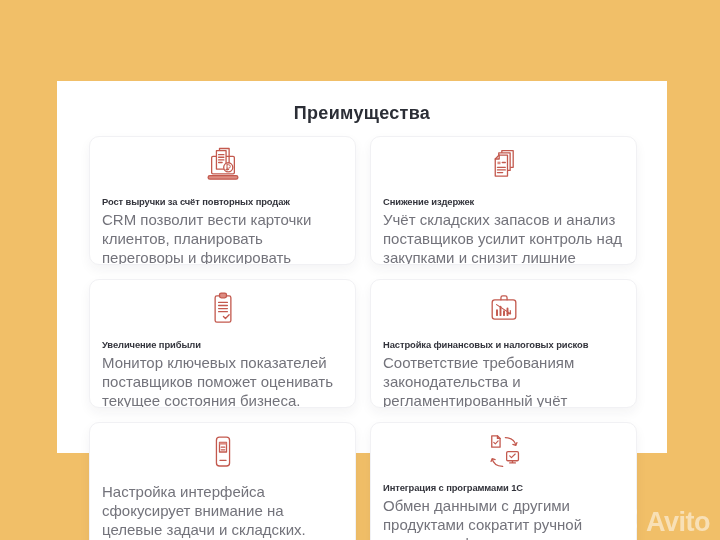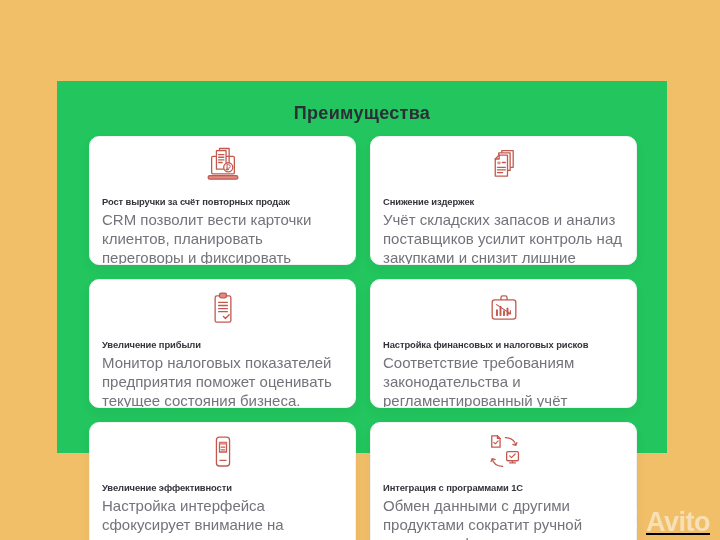--- a/index.html
+++ b/index.html
@@ -7,21 +7,21 @@
   body {
     position:relative;
     background:#F1BF68;
     font-family:"Liberation Sans", sans-serif;
     overflow:hidden;
   }
   .panel {
     position:absolute;
     left:57px; top:81px;
     width:610px; height:372px;
-    background:#22c55e;
+    background:#ffffff;
   }
   .panel-title {
     text-align:center;
     padding-top:22px;
     font-size:18px;
     font-weight:bold;
     color:#2B2E36;
     letter-spacing:0.3px;
   }
   .grid {
@@ -62,21 +62,20 @@
     font-size:15px;
     color:#73737B;
     line-height:1.27;
   }
   .watermark {
     position:absolute;
     right:10px; bottom:4px;
     display:flex;
     align-items:flex-end;
     gap:5px;
-    text-decoration:underline;
   }
   .wm-mark { position:relative; width:34px; height:30px; }
   .wm-dot { position:absolute; border-radius:50%; background:rgba(255,255,255,0.52); }
   .wm-dot.d1 { left:4px;  top:3px;  width:7px;  height:7px; }
   .wm-dot.d2 { left:18px; top:0;    width:12px; height:12px; }
   .wm-dot.d3 { left:0;    top:12px; width:17px; height:17px; }
   .wm-dot.d4 { left:20px; top:15px; width:10px; height:10px; }
   .wm-text {
     font-size:27px;
     font-weight:bold;
@@ -127,21 +126,21 @@
     <div class="card">
       <div class="icon-wrap">
         <svg class="icon" viewBox="0 0 48 48" fill="none" stroke="#C3594E" stroke-width="1.5" stroke-linecap="round" stroke-linejoin="round">
           <rect x="15" y="9" width="18" height="30" rx="2" fill="#ffffff"></rect>
           <rect x="20" y="5.8" width="8" height="5.4" rx="2" fill="#DD8C82"></rect>
           <path d="M19 16.5 h10 M19 20 h10 M19 23.5 h10 M19 27 h10"></path>
           <path d="M24.5 32.5 l2.3 2.3 L31 30.5"></path>
         </svg>
       </div>
       <div class="card-title">Увеличение прибыли</div>
-      <div class="card-text">Монитор налоговых показателей предприятия поможет оценивать текущее состояния бизнеса.</div>
+      <div class="card-text">Монитор ключевых показателей поставщиков поможет оценивать текущее состояния бизнеса.</div>
     </div>
 
     <div class="card">
       <div class="icon-wrap">
         <svg class="icon" viewBox="0 0 48 48" fill="none" stroke="#C3594E" stroke-width="1.5" stroke-linecap="round" stroke-linejoin="round">
           <path d="M20.5 13.5 V11 a2 2 0 0 1 2 -2 h3 a2 2 0 0 1 2 2 v2.5"></path>
           <rect x="10.5" y="13.5" width="27" height="22" rx="3"></rect>
           <path d="M16 31 V25.5 M20 31 V21.5 M24 31 V26.5 M28 31 V23.5" stroke-width="2.2"></path>
           <path d="M15.5 19 L31.5 29.5 M31.5 29.5 l-3.8 -0.3 M31.5 29.5 l-0.3 -3.8" stroke-width="1.3"></path>
         </svg>
@@ -152,21 +151,20 @@
 
     <div class="card">
       <div class="icon-wrap">
         <svg class="icon" viewBox="0 0 48 48" fill="none" stroke="#C3594E" stroke-width="1.5" stroke-linecap="round" stroke-linejoin="round">
           <rect x="16.5" y="7" width="15" height="33" rx="3.5"></rect>
           <rect x="20" y="13" width="8" height="11"></rect>
           <rect x="20" y="13" width="8" height="2.6" fill="#DD8C82" stroke="none"></rect>
           <path d="M22 18.5 h4 M22 21.5 h4 M20.5 33.5 h7"></path>
         </svg>
       </div>
-      <div class="card-title">Увеличение эффективности</div>
       <div class="card-text">Настройка интерфейса сфокусирует внимание на целевые задачи и складских.</div>
     </div>
 
     <div class="card">
       <div class="icon-wrap">
         <svg class="icon" viewBox="0 0 48 48" fill="none" stroke="#C3594E" stroke-width="1.5" stroke-linecap="round" stroke-linejoin="round">
           <path d="M10 5.5 h6.5 l3 3 V18.5 H10 Z"></path>
           <path d="M16.5 5.5 v3 h3"></path>
           <path d="M12.3 13 l1.8 1.8 L17.3 11.3" stroke-width="1.3"></path>
           <path d="M25.5 7.5 C32 8 36.5 11 37.5 16.5 M37.5 16.5 l-3.4 -1.2 M37.5 16.5 l1.3 -3.3" stroke-width="1.4"></path>

